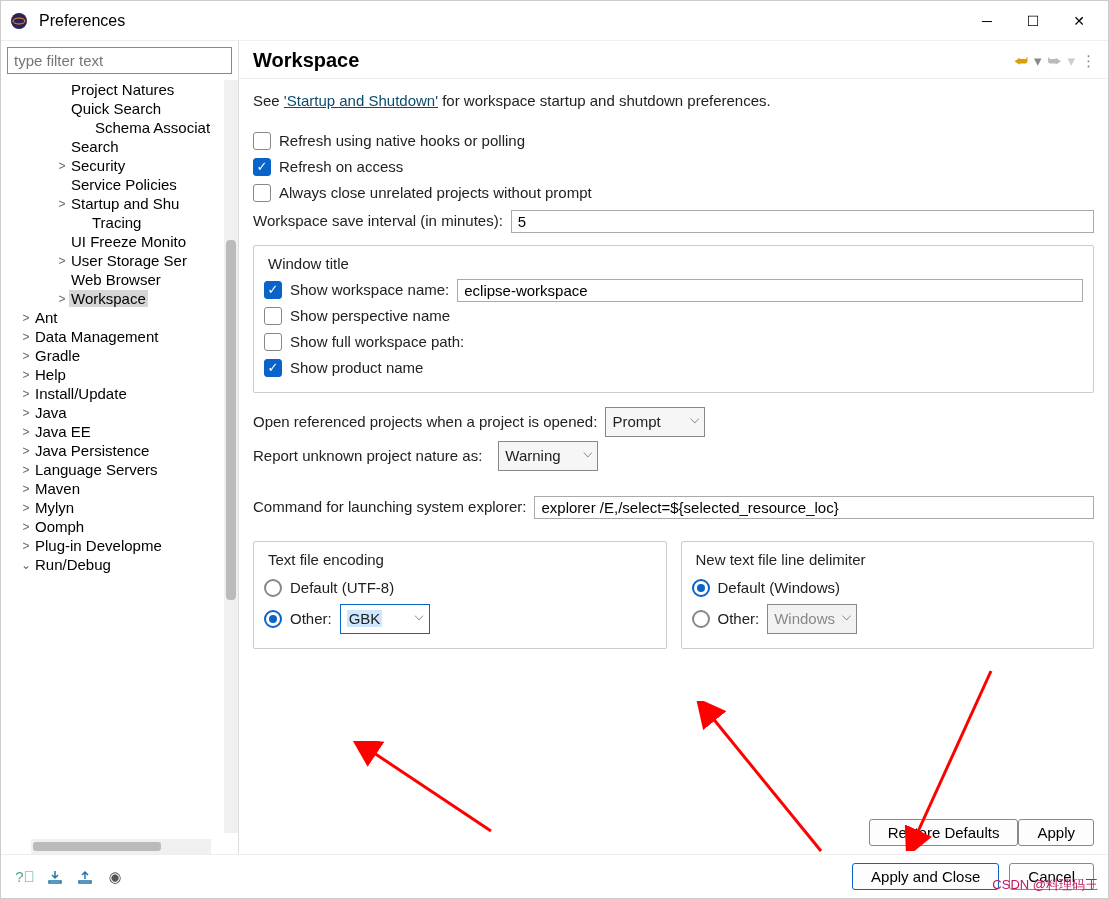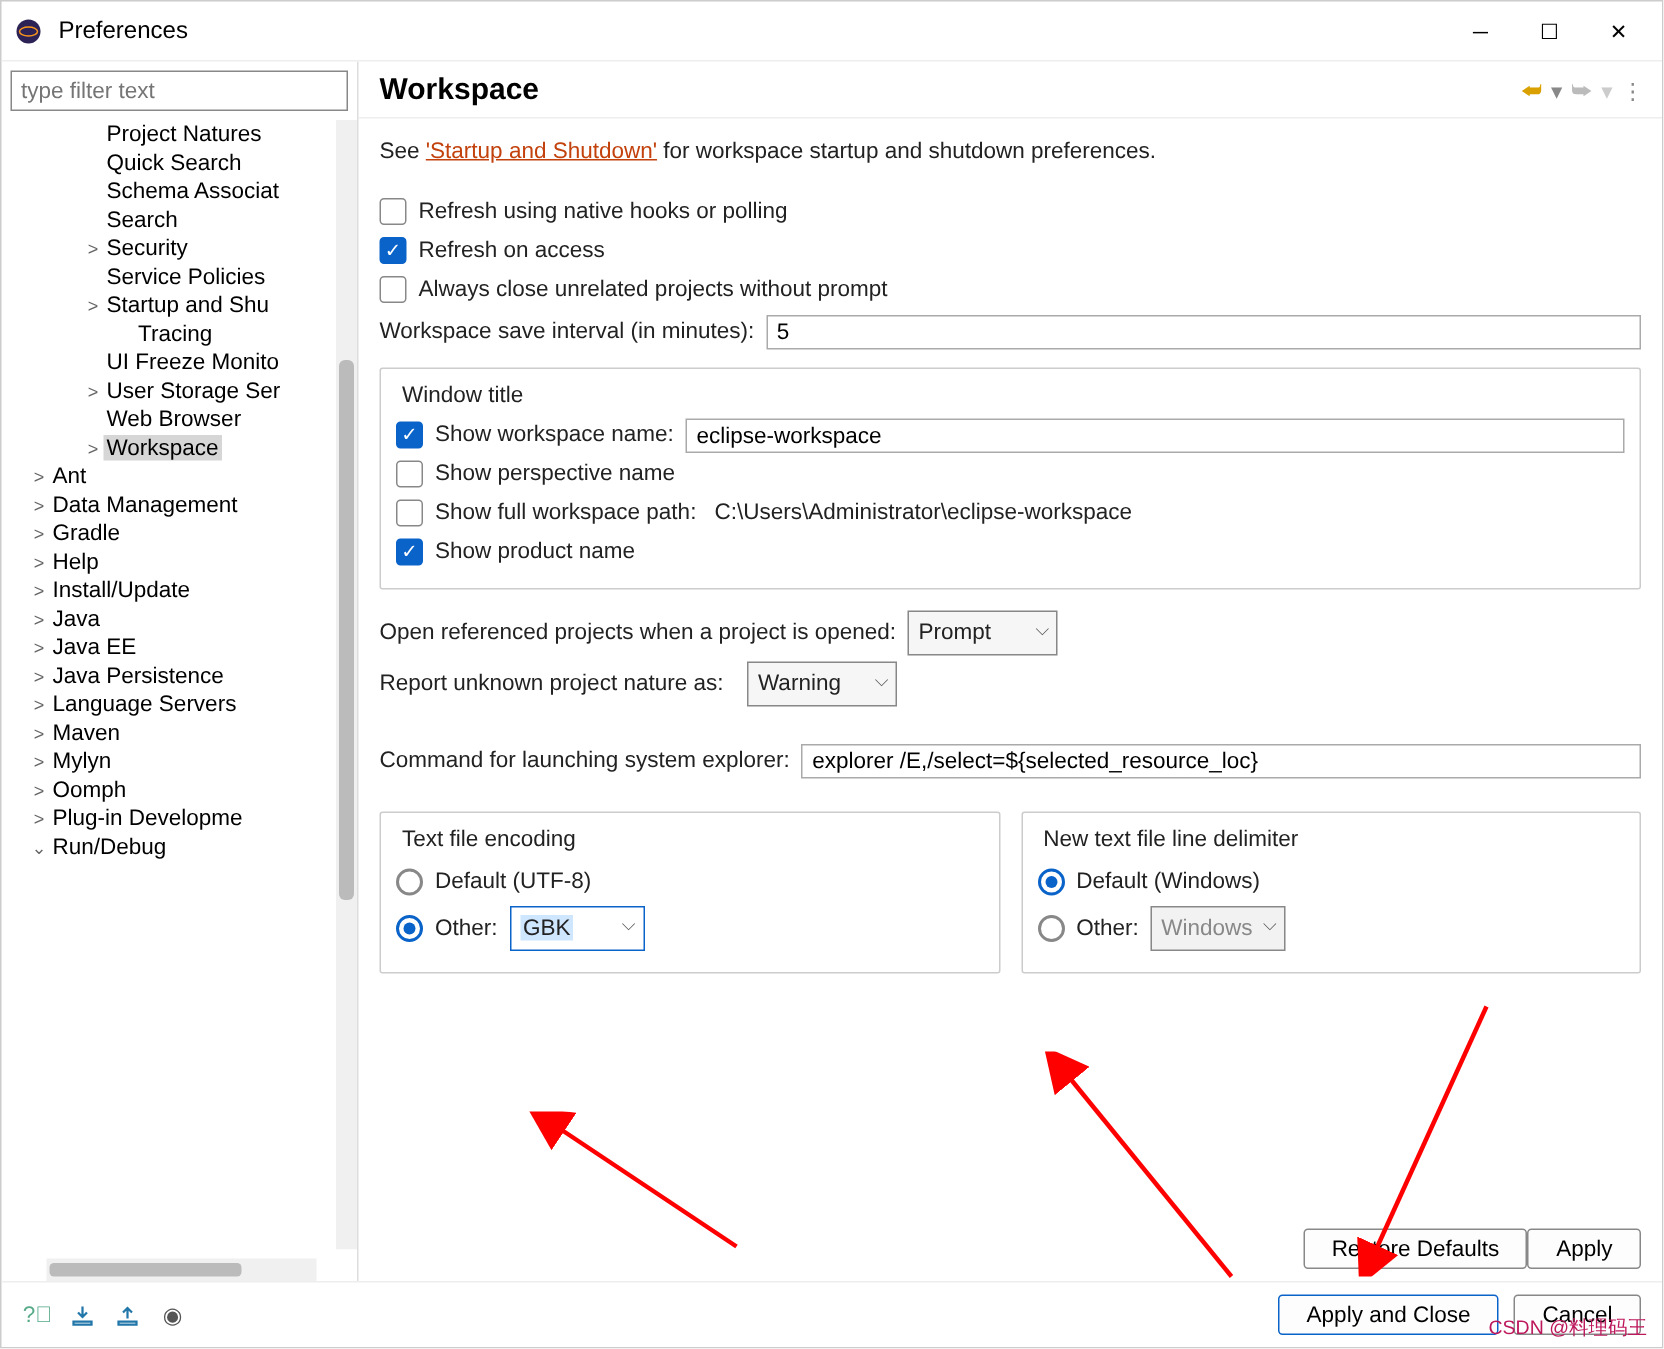--- a/index.html
+++ b/index.html
@@ -18,21 +18,21 @@
   .tree-item .exp { width:14px; display:inline-flex; justify-content:center; color:#666; font-size:12px;}
   .tree-item .lbl { padding:0 2px;}
   .tree-item.selected .lbl{ background:#D6D6D6;}
   .vscroll { position:absolute; right:0; top:0; width:14px; height:100%; background:#f0f0f0;}
   .vscroll .thumb { position:absolute; left:2px; right:2px; top:160px; height:360px; background:#bbb; border-radius:4px;}
   .right-pane { flex:1; display:flex; flex-direction:column; position:relative; overflow:hidden;}
   .hdr { display:flex; align-items:center; padding:8px 14px 6px 14px; border-bottom:1px solid #eee;}
   .hdr-title { font-size:20px; font-weight:bold; flex:1;}
   .hdr-icons { display:flex; gap:6px; align-items:center; color:#888;}
   .content { padding:10px 14px; flex:1; overflow:auto; font-size:15px; color:#222; line-height:1.6;}
-  .link { color:#c2410c; text-decoration:underline;}
+  .link { color:#0c4a6e; text-decoration:underline;}
   .chk-row { display:flex; align-items:center; gap:8px; margin:2px 0;}
   .chk { width:18px; height:18px; border:1px solid #888; border-radius:3px; display:inline-flex; align-items:center; justify-content:center; background:#fff; cursor:pointer;}
   .chk.checked { background:#0a63c9; border-color:#0a63c9; color:#fff; font-size:13px;}
   .txt-in { border:1px solid #aaa; padding:2px 6px; background:#fff; font-size:15px;}
   .group { border:1px solid #ccc; border-radius:2px; padding:6px 10px 10px 10px; margin-top:12px;}
   .group-title { margin-top:-16px; background:#fff; display:inline-block; padding:0 4px; font-size:15px;}
   .radio-row { display:flex; align-items:center; gap:8px; margin:4px 0;}
   .radio { width:18px; height:18px; border:2px solid #888; border-radius:50%; display:inline-flex; align-items:center; justify-content:center; cursor:pointer;}
   .radio.sel { border-color:#0a63c9;}
   .radio.sel::after { content:""; width:8px; height:8px; background:#0a63c9; border-radius:50%;}
@@ -83,21 +83,21 @@
             <div class="thumb"></div>
           </div>
       <div class="tree-item" style="padding-left: 54px;">
             <span class="exp"></span>
             <span class="lbl">Project Natures</span>
           </div>
           <div class="tree-item" style="padding-left: 54px;">
             <span class="exp"></span>
             <span class="lbl">Quick Search</span>
           </div>
-          <div class="tree-item" style="padding-left: 54px;">
+          <div class="tree-item" style="padding-left: 54px; margin-left: 24px;">
             <span class="exp"></span>
             <span class="lbl">Schema Associat</span>
           </div>
           <div class="tree-item" style="padding-left: 54px;">
             <span class="exp"></span>
             <span class="lbl">Search</span>
           </div>
           <div class="tree-item" style="padding-left: 54px;">
             <span class="exp">&gt;</span>
             <span class="lbl">Security</span>
@@ -233,21 +233,20 @@
             <span>Show workspace name:</span>
             <input class="txt-in" style="flex: 1 1 0%;" value="eclipse-workspace">
           </div>
           <div class="chk-row">
               <span class="chk"></span>
               <span>Show perspective name</span>
             </div>
           <div class="chk-row">
             <span class="chk"></span>
             <span>Show full workspace path:</span>
-            <span style="margin-left:4px">C:\Users\Administrator\eclipse-workspace</span>
           </div>
           <div class="chk-row">
               <span class="chk checked">✓</span>
               <span>Show product name</span>
             </div>
         </div>
 
         <div style="height:10px"></div>
         <div class="row">
           <span>Open referenced projects when a project is opened:</span>

